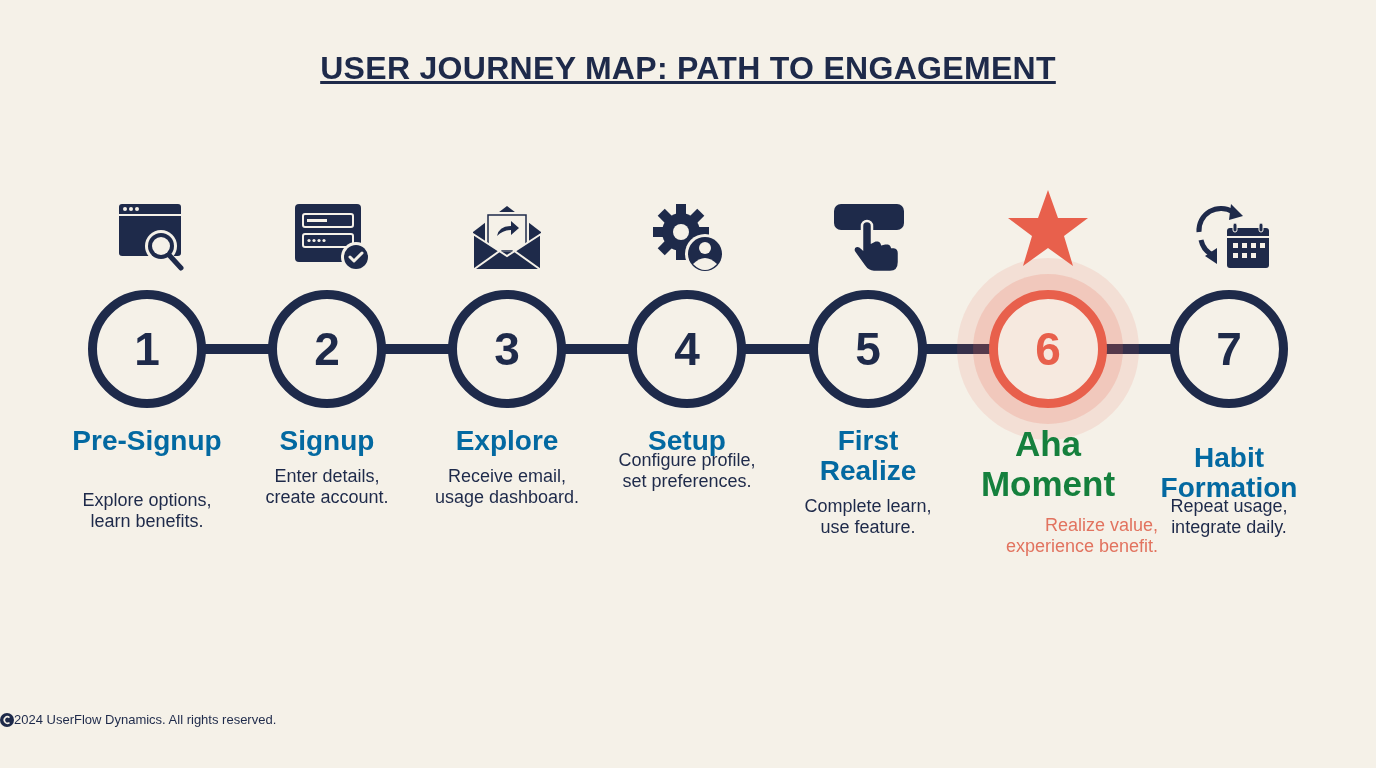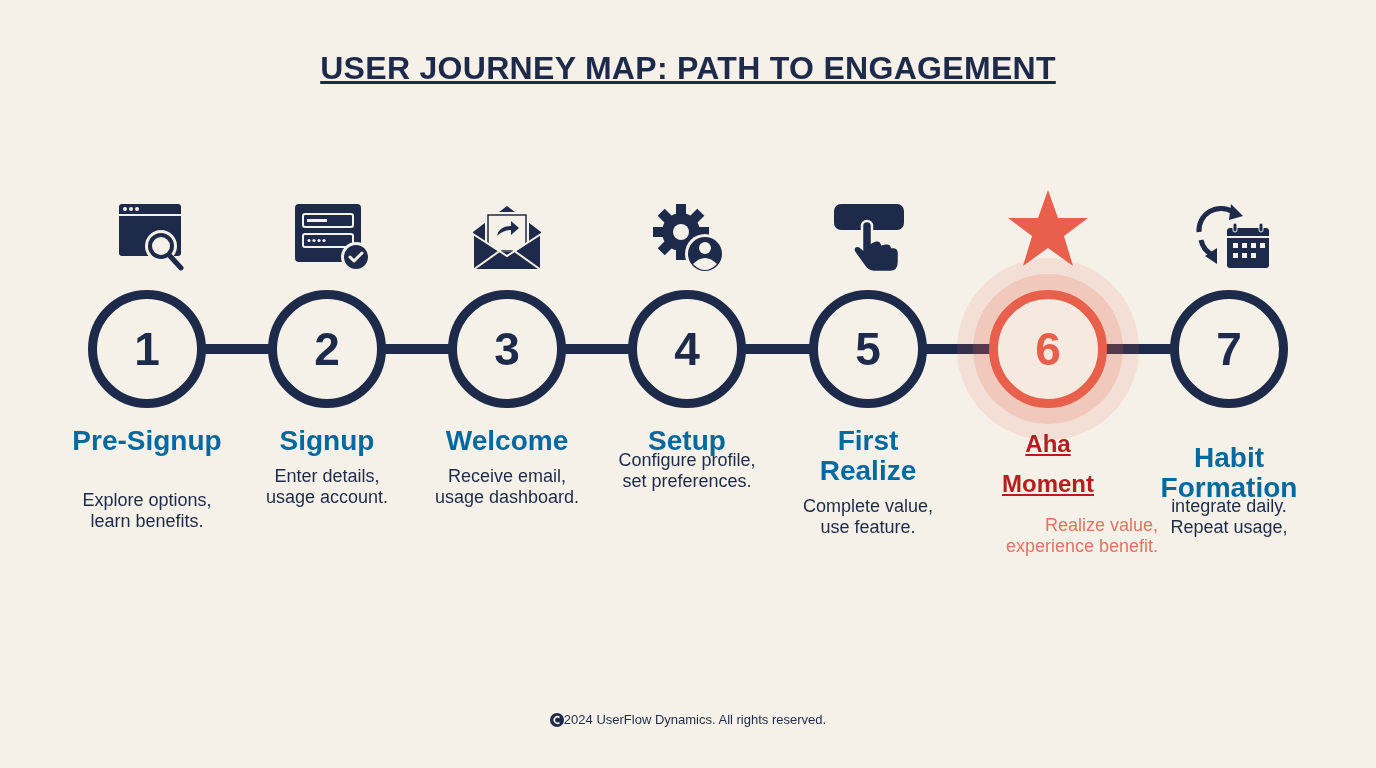--- a/index.html
+++ b/index.html
@@ -40,29 +40,29 @@
     border: 9px solid #1e2a4a; background: #f5f1e8;
     display: flex; align-items: center; justify-content: center;
     font-size: 46px; font-weight: 700; color: #1e2a4a;
   }
   .circle.hl { border-color: #e8604c; color: #e8604c; background: #f6e9df; }
   .label {
     position: absolute; left: -20px; right: -20px; top: 424px;
     text-align: center; font-size: 28px; font-weight: 700; line-height: 30px;
     color: #0369a1;
   }
-  .label.hl { color: #b91c1c; font-size: 24px; line-height: 40px; top: 424px; text-decoration: underline; }
+  .label.hl { color: #15803d; font-size: 35px; line-height: 40px; top: 424px; }
   .desc {
     position: absolute; left: -20px; right: -20px;
     text-align: center; font-size: 18px; line-height: 21px; color: #1e2a4a;
   }
   .desc.hl { color: #e2735f; text-align: right; }
   .footer {
     position: absolute; left: 0; width: 1376px; top: 712px;
-    display: flex; justify-content: center; align-items: center; 
+    display: flex; justify-content: flex-start; align-items: center; 
     font-size: 13px; color: #1e2a4a;
   }
   .footer-icon { width: 14px; height: 14px; }
 </style>
 </head>
 <body>
 
 <div class="title">USER JOURNEY MAP: PATH TO ENGAGEMENT</div>
 
 <div class="connector" style="left:200px;width:76px;"></div>
@@ -107,38 +107,38 @@
         <circle cx="39" cy="44.5" r="1.6" fill="#f5f1e8"></circle>
       <circle cx="71" cy="61" r="15" fill="#f5f1e8"></circle>
       <circle cx="71" cy="61" r="12" fill="#1e2a4a"></circle>
       <polyline points="65,61 69,65 77,57" fill="none" stroke="#f5f1e8" stroke-width="3" stroke-linecap="round" stroke-linejoin="round"></polyline>
     </svg>
   </div>
   <div class="circle">2</div>
   <div class="label" style="top:426px;">Signup</div>
   <div class="desc" style="top:466px;">
     <div>Enter details,</div>
-    <div>usage account.</div>
+    <div>create account.</div>
   </div>
 </div>
 
 <div class="step" style="left:507px;">
   <div class="icon">
     <svg viewBox="0 0 84 84">
       <polygon points="8,36 42,10 76,36 76,74 8,74" fill="#1e2a4a"></polygon>
       <rect x="20" y="16" width="44" height="40" rx="2" fill="#f5f1e8"></rect>
       <rect x="23" y="19" width="38" height="36" fill="#f5f1e8" stroke="#1e2a4a" stroke-width="1.5"></rect>
       <path d="M32 40 Q34 30 46 30 L46 25 L54 32 L46 39 L46 34 Q38 34 32 40 Z" fill="#1e2a4a"></path>
       <polygon points="8,38 42,60 76,38 76,74 8,74" fill="#1e2a4a" stroke="#f5f1e8" stroke-width="2"></polygon>
       <line x1="8" y1="74" x2="36" y2="54" stroke="#f5f1e8" stroke-width="2"></line>
       <line x1="76" y1="74" x2="48" y2="54" stroke="#f5f1e8" stroke-width="2"></line>
     </svg>
   </div>
   <div class="circle">3</div>
-  <div class="label" style="top:426px;">Welcome</div>
+  <div class="label" style="top:426px;">Explore</div>
   <div class="desc" style="top:466px;">
     <div>Receive email,</div>
     <div>usage dashboard.</div>
   </div>
 </div>
 
 <div class="step" style="left:687px;">
   <div class="icon">
     <svg viewBox="0 0 84 84">
       <g transform="translate(36,36)">
@@ -175,21 +175,21 @@
       <rect x="8" y="8" width="70" height="26" rx="7" fill="#1e2a4a"></rect>
       <path d="M36 30 a5 5 0 0 1 10 0 L46 46 L50 44 Q55 44 56 48 L60 47 Q65 47 66 51 L68 51 Q73 52 73 57 L73 66 Q73 76 64 76 L48 76 Q42 76 38 70 L28 56 Q26 52 30 50 Q33 49 36 52 Z" fill="#1e2a4a" stroke="#f5f1e8" stroke-width="2.5"></path>
     </svg>
   </div>
   <div class="circle">5</div>
   <div class="label" style="top:426px;">
     <div>First</div>
     <div>Realize</div>
   </div>
   <div class="desc" style="top:496px;">
-    <div>Complete value,</div>
+    <div>Complete learn,</div>
     <div>use feature.</div>
   </div>
 </div>
 
 <div class="step" style="left:1048px;">
   <div class="glow-outer"></div>
   <div class="glow-inner"></div>
   <div class="icon" style="top:186px;">
     <svg viewBox="0 0 84 84">
       <polygon points="42,4 52,32 82,32 58,50 67,80 42,62 17,80 26,50 2,32 32,32" fill="#e8604c"></polygon>
@@ -227,22 +227,22 @@
           <rect x="64" y="57" width="5" height="5"></rect>
       </g>
     </svg>
   </div>
   <div class="circle">7</div>
   <div class="label" style="top:443px;">
     <div>Habit</div>
     <div>Formation</div>
   </div>
   <div class="desc" style="top:496px;">
+    <div>Repeat usage,</div>
     <div>integrate daily.</div>
-    <div>Repeat usage,</div>
   </div>
 </div>
 
 <div class="footer">
   <svg class="footer-icon" viewBox="0 0 14 14">
     <circle cx="7" cy="7" r="7" fill="#1e2a4a"></circle>
     <path d="M9.5 4.5 A3.2 3.2 0 1 0 9.5 9.5" fill="none" stroke="#f5f1e8" stroke-width="1.6"></path>
   </svg>
   <span>2024 UserFlow Dynamics. All rights reserved.</span>
 </div>

